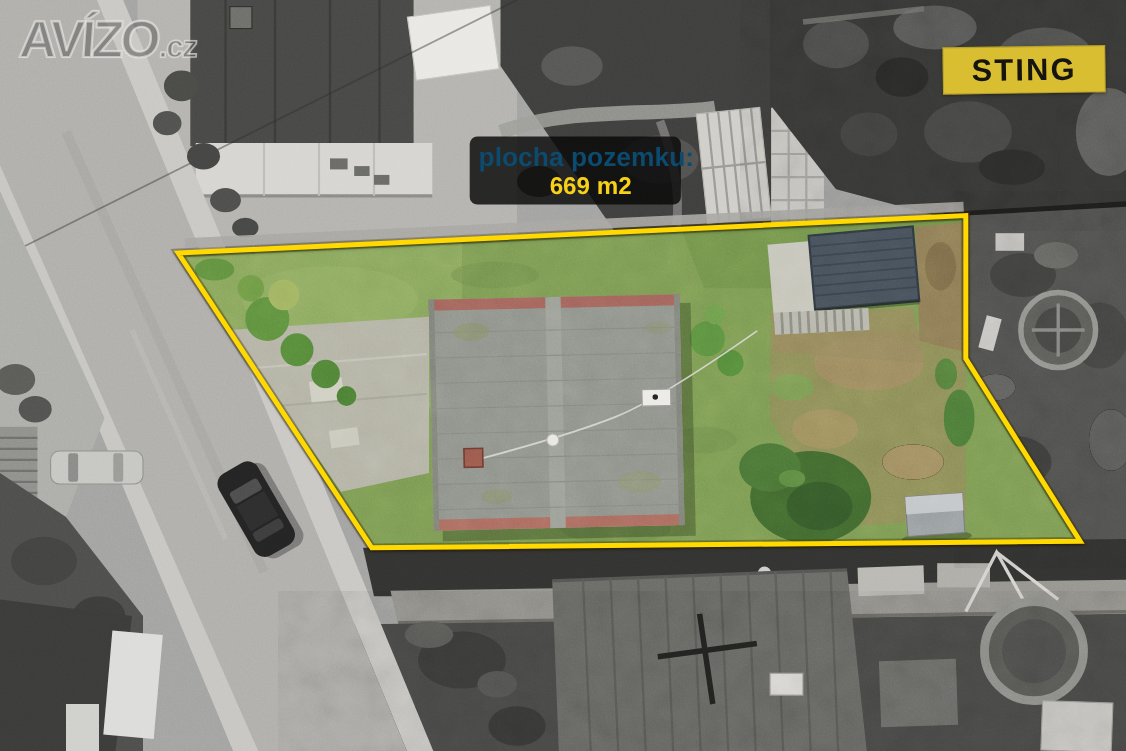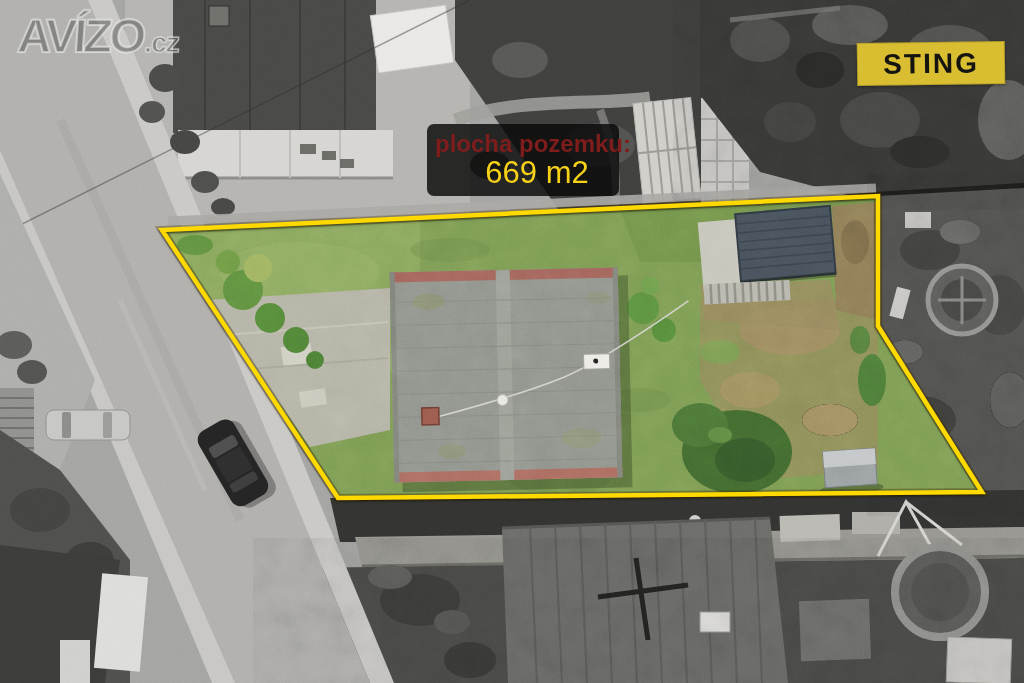--- a/index.html
+++ b/index.html
@@ -49,24 +49,24 @@
     font-size:28px;font-weight:bold;letter-spacing:2px;color:#16140e;line-height:1;
   }
 
   
   .infobox{
     position:absolute;left:427px;top:124px;width:192px;box-sizing:border-box;
     background:var(--info-bg,rgba(8,8,8,.82));
     border-radius:7px;padding:7px 8px 6px 8px;text-align:center;
   }
   .infobox .label{
-    font-size:24px;font-weight:bold;color:#7f1d1d;line-height:1.1;white-space:nowrap;
+    font-size:24px;font-weight:bold;color:#0c4a6e;line-height:1.1;white-space:nowrap;
   }
   .infobox .value{
-    font-size:31px;font-weight:normal;color:var(--value-yellow,#f7d117);
+    font-size:22px;font-weight:bold;color:var(--value-yellow,#f7d117);
     line-height:1.05;padding-left:28px;white-space:nowrap;
   }
 </style>
 </head>
 <body>
 
 <div class="scene">
 
   <svg width="1024" height="683" viewBox="0 0 1024 683" aria-hidden="true">
     <defs>

